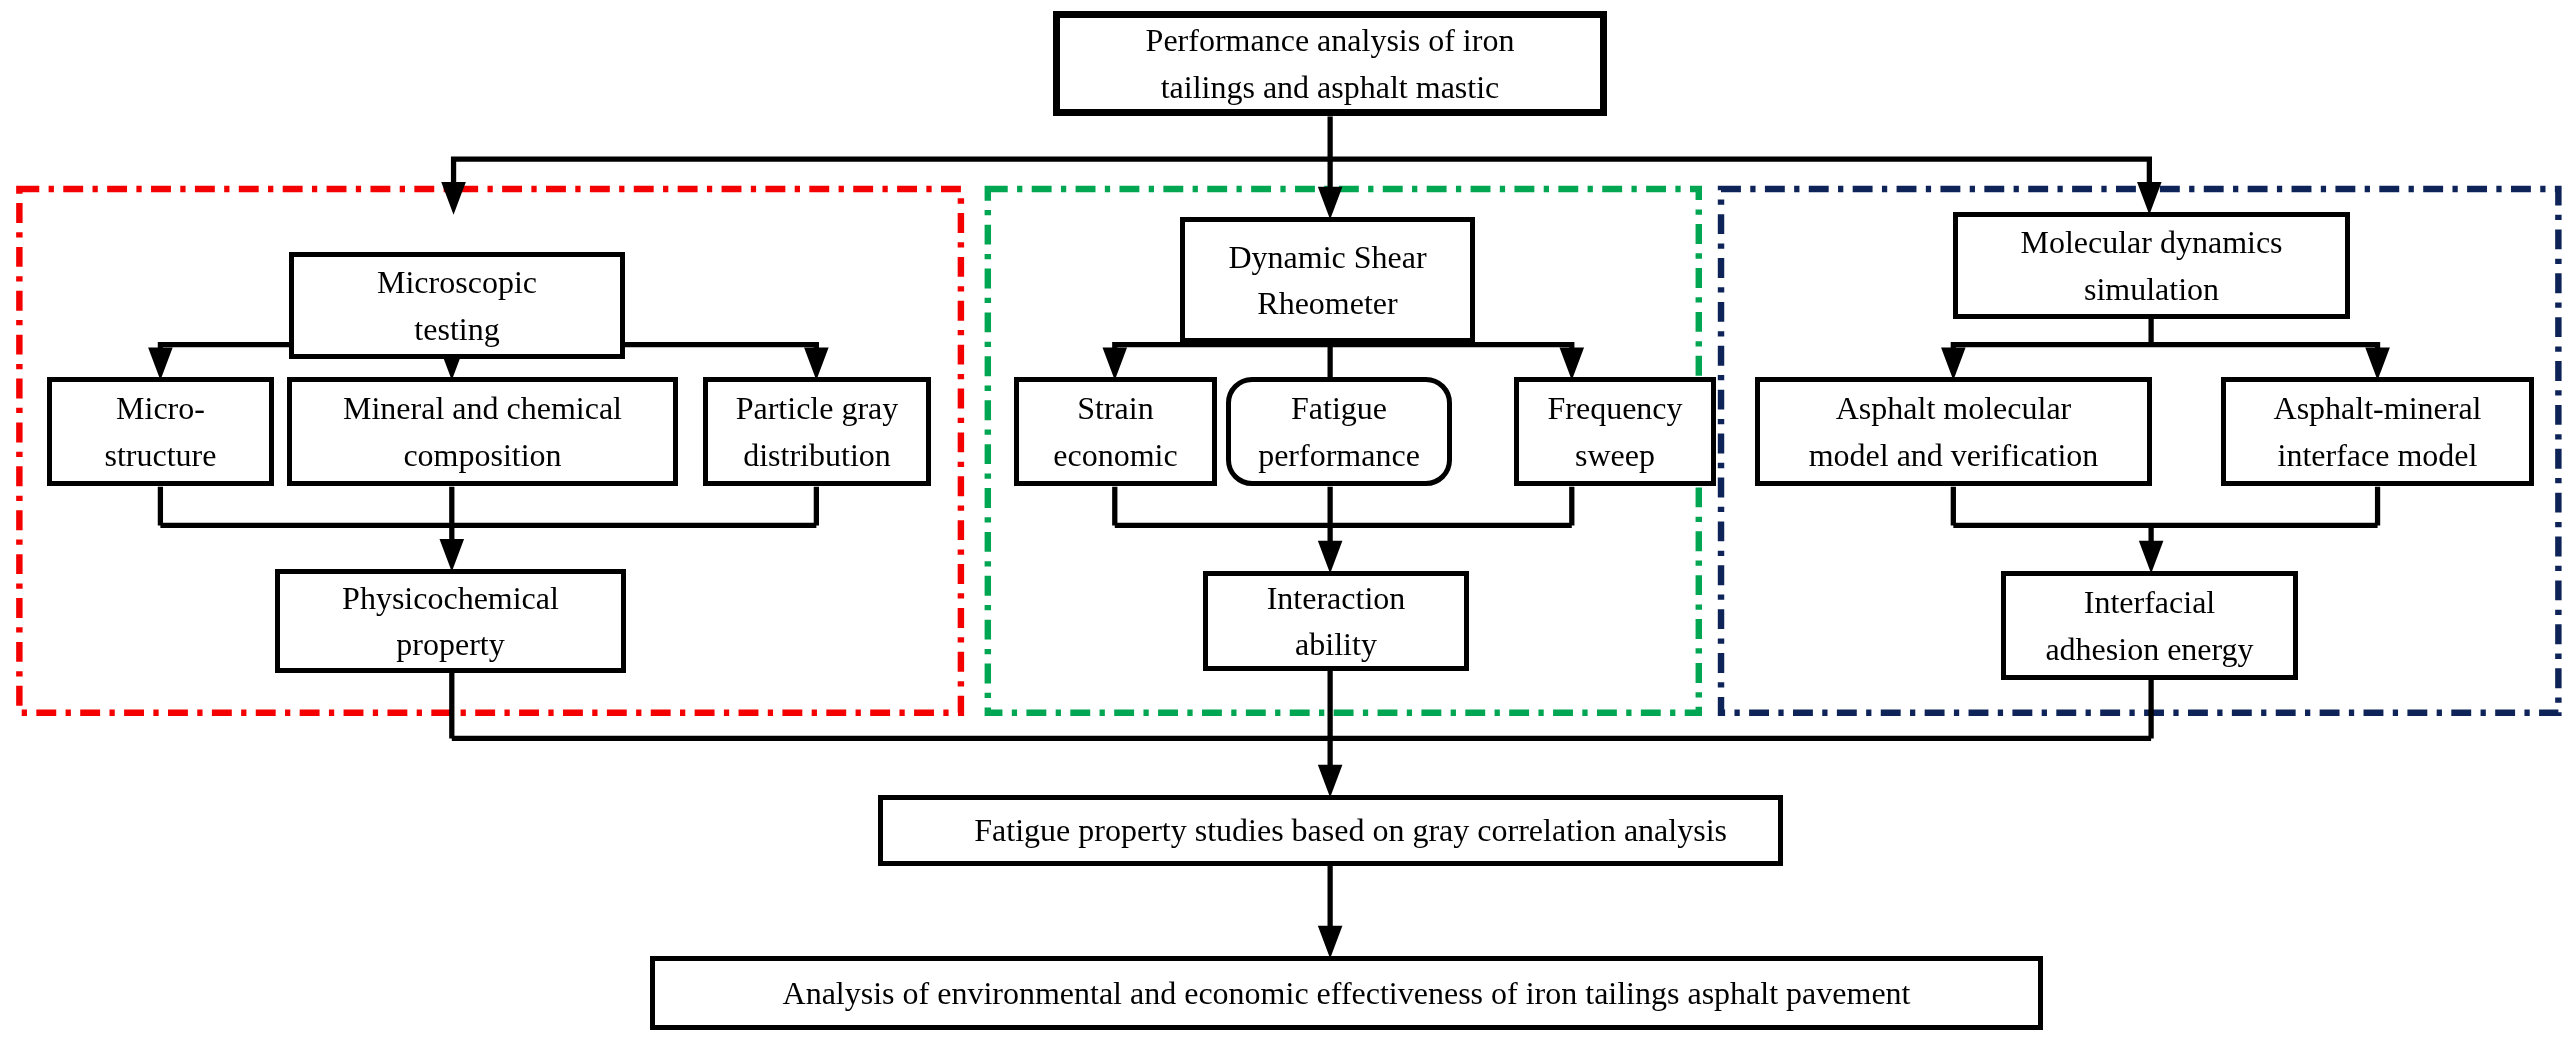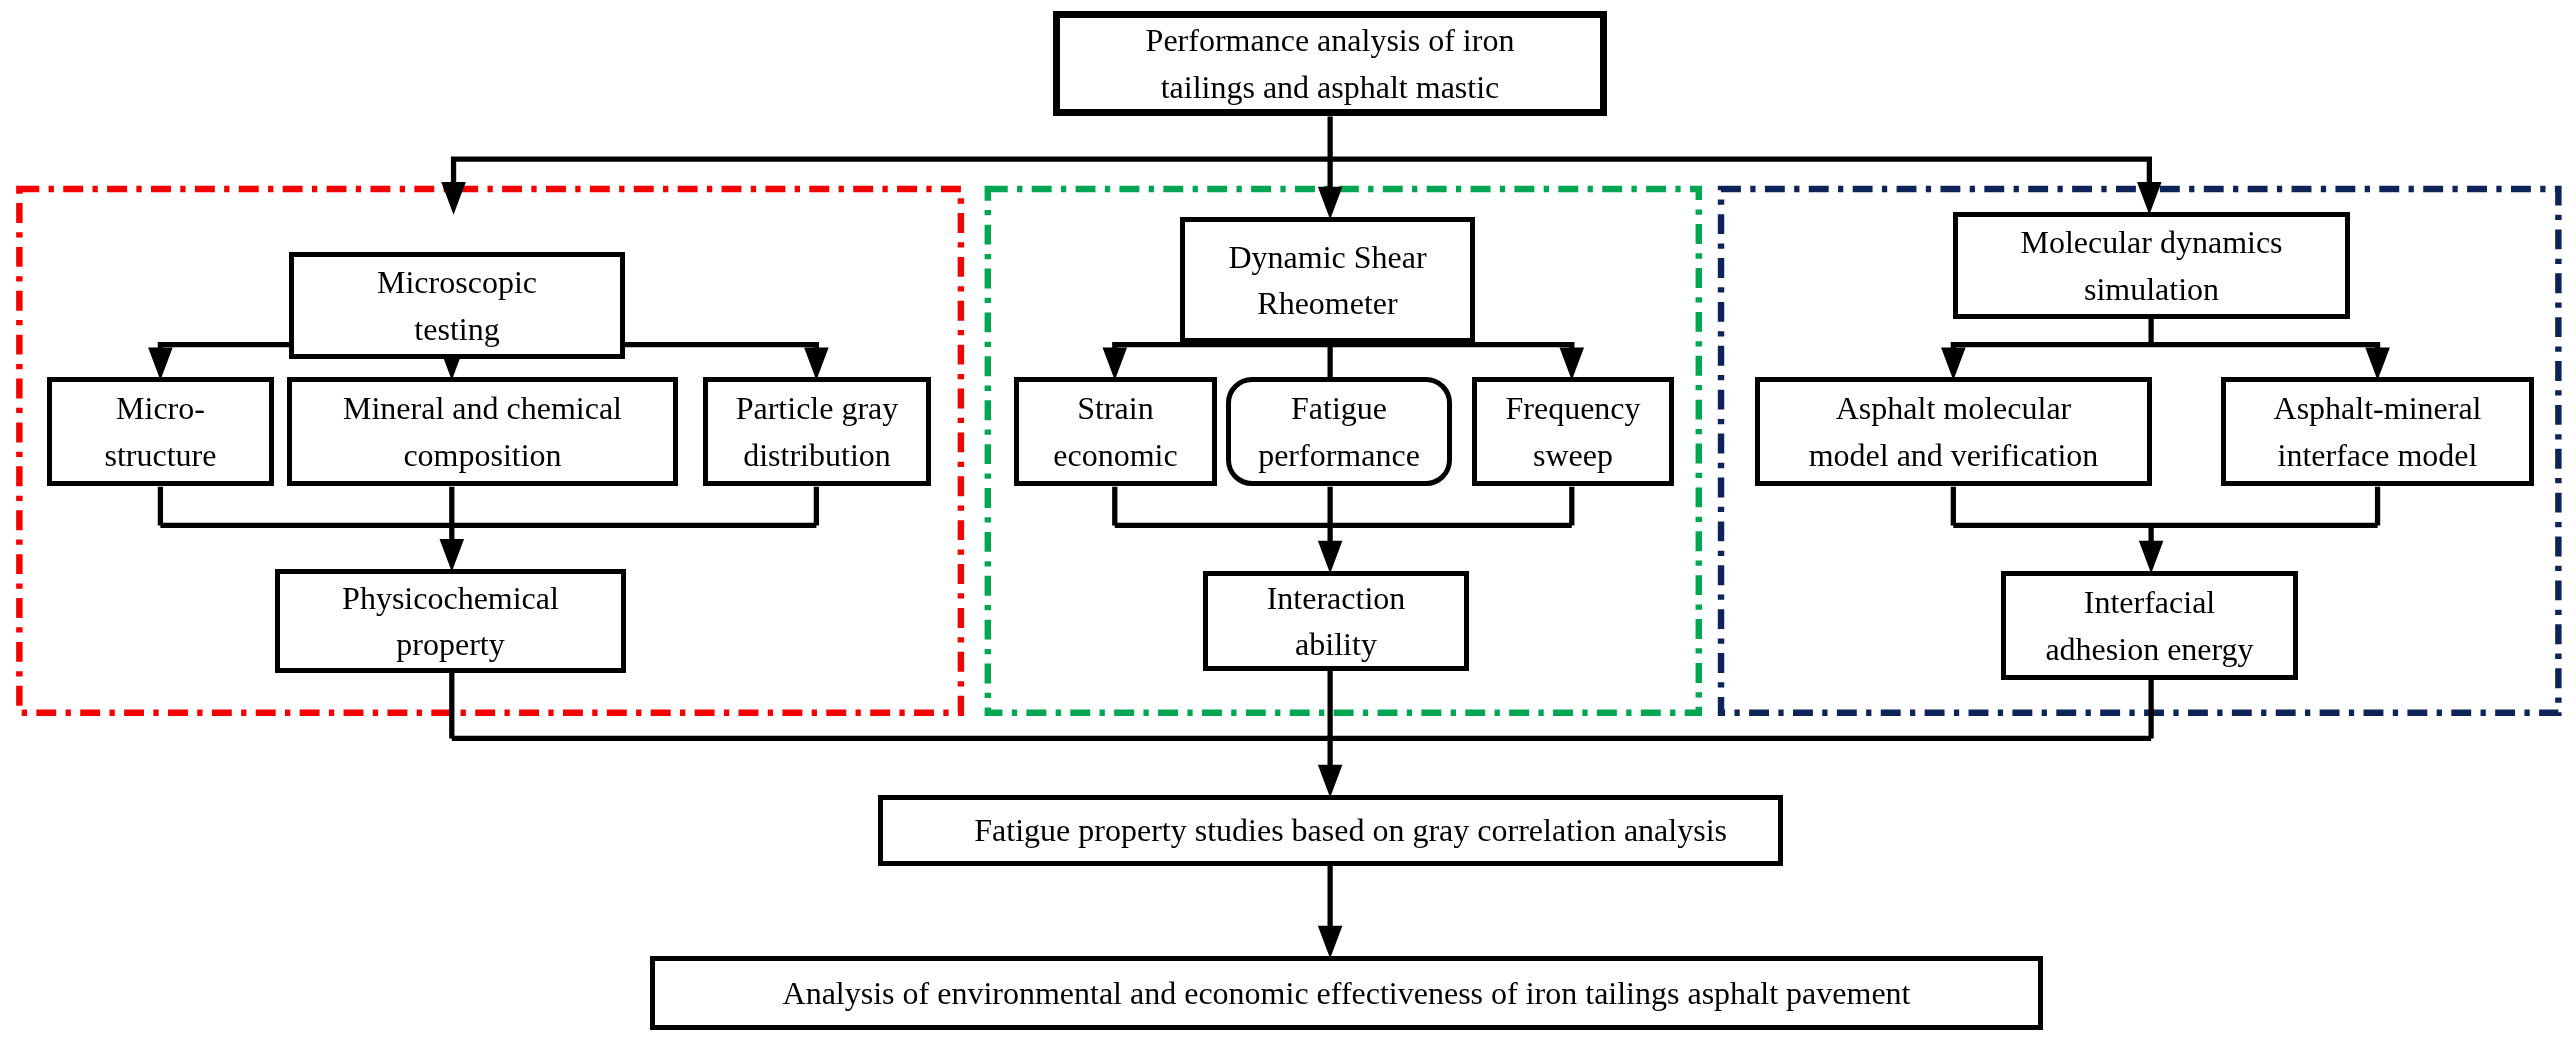--- a/index.html
+++ b/index.html
@@ -108,21 +108,21 @@
 distribution</div>
   <div class="node" style="left:275px; top:569px; width:351px; height:104px;">Physicochemical
 property</div>
 
   <div class="node" style="left:1180px; top:217px; width:295px; height:126px;">Dynamic Shear
 Rheometer</div>
   <div class="node" style="left:1014px; top:377px; width:203px; height:109px;">Strain
 economic</div>
   <div class="node" style="left:1226px; top:377px; width:226px; height:109px;border-radius:26px;">Fatigue
 performance</div>
-  <div class="node" style="left:1472px; top:377px; width:202px; height:109px;">Frequency
+  <div class="node" style="left:1514px; top:377px; width:202px; height:109px;">Frequency
 sweep</div>
   <div class="node" style="left:1203px; top:571px; width:266px; height:100px;">Interaction
 ability</div>
 
   <div class="node" style="left:1953px; top:212px; width:397px; height:107px;">Molecular dynamics
 simulation</div>
   <div class="node" style="left:1755px; top:377px; width:397px; height:109px;">Asphalt molecular
 model and verification</div>
   <div class="node" style="left:2221px; top:377px; width:313px; height:109px;">Asphalt-mineral
 interface model</div>

